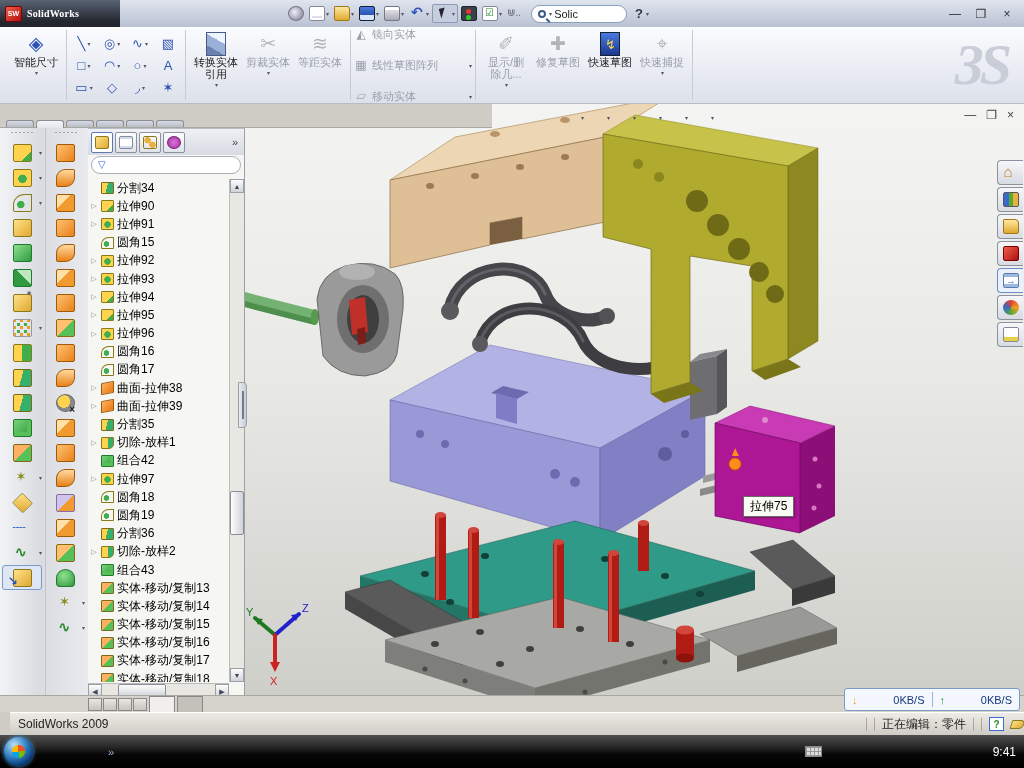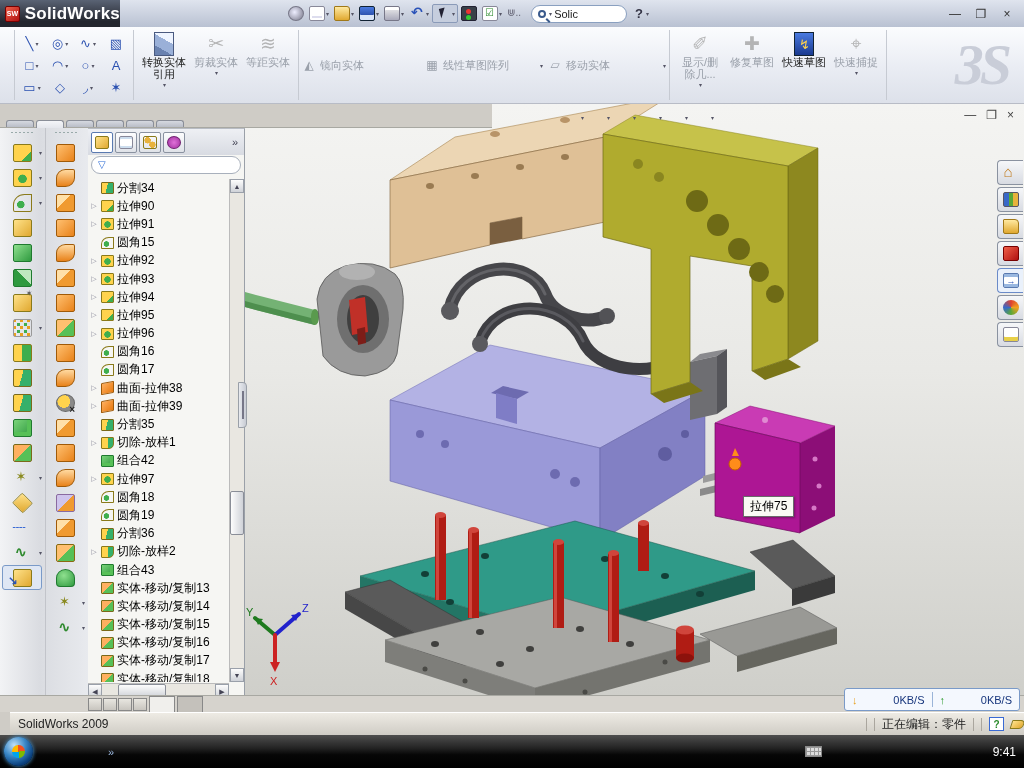--- a/index.html
+++ b/index.html
@@ -8,21 +8,21 @@
   #screen { position:relative; width:1024px; height:768px; background:#cfccc6; overflow:hidden; }
 
   
   #titlebar { position:absolute; left:0; top:0; width:1024px; height:27px;
     background:linear-gradient(#dfe4ee,#b9c1d2); display:flex; align-items:center; z-index:20; }
   #logo { width:120px; height:27px; background:linear-gradient(#5a6374,#23262e 80%);
     display:flex; align-items:center; gap:5px; padding-left:5px; flex:none; }
   .sw-badge { width:17px; height:16px; background:linear-gradient(135deg,#f0604a,#b01010);
     border:1px solid #700; border-radius:2px; color:#fff; font-size:7px; font-weight:bold;
     display:flex; align-items:center; justify-content:center; }
-  #logo-text { color:#fff; font-weight:bold; font-size:17px; letter-spacing:0.2px; }
+  #logo-text { color:#fff; font-weight:bold; font-size:10px; letter-spacing:0.2px;font-family:Liberation Serif, serif; }
   #menubar { display:flex; gap:4px; padding-left:12px; flex:none; }
   .menu-item { font-size:12px; color:#111; padding:4px 9px; cursor:default; }
   #tb-icons { display:flex; align-items:center; gap:1px; margin-left:4px; flex:none; }
   .tbi { display:flex; align-items:center; padding:1px 2px; border-radius:2px; }
   .tbi.pressed { background:#c6cede; border:1px solid #8a9ab8; }
   .caret { font-size:6px; color:#556; margin-left:1px; }
   .ic17 { width:16px; height:15px; display:inline-block; border-radius:2px; position:relative; }
   .k-pin { background:radial-gradient(circle at 40% 40%,#eef,#99a 70%); border:1px solid #778; border-radius:50%; }
   .k-new-document { background:#fff; border:1px solid #889; box-shadow:inset 0 0 0 2px #fff, inset 0 -4px 0 #dde; }
   .k-open { background:linear-gradient(#ffe9a0,#e0a830); border:1px solid #a07818; border-radius:1px 3px 2px 2px; }
@@ -60,21 +60,21 @@
   .rbtn.disabled .ricon { color:#9aa0aa; filter:grayscale(1); opacity:.75; }
   .i-sketch::after { content:"✎"; } .i-smartdim::after { content:"◈"; }
   .i-trim::after { content:"✂"; } .i-offset::after { content:"≋"; }
   .i-relations::after { content:"✐"; } .i-repair::after { content:"✚"; } .i-snap::after { content:"⌖"; }
   .i-convert { display:inline-block; width:20px; height:18px; background:linear-gradient(210deg,#eef4ff 35%,#9ab0d8 35% 70%,#6a82b0 70%); border:1px solid #4a5a80; }
   .i-rapid { display:inline-block; width:20px; height:18px; background:linear-gradient(#4a7ae0,#1a3a90); border:1px solid #123; position:relative; }
   .i-rapid::after { content:"↯"; color:#ffd24a; font-size:13px; position:absolute; left:4px; top:0px; }
   #sketch-grid { display:grid; grid-template-columns:repeat(4,28px); grid-auto-rows:22px; align-content:center; padding:0 3px; }
   .gcell { display:flex; align-items:center; justify-content:center; gap:1px; }
   .gcell .g { font-size:13px; color:#2a50b0; }
-  .rstack { display:flex; justify-content:center; gap:5px; padding:0 3px; }
+  .rstack { display:flex; flex-direction:column; justify-content:center; gap:16px; padding:0 3px; }
   .srow { display:flex; align-items:center; gap:4px; width:118px; }
   .srow .ricon { font-size:12px; color:#9aa0aa; width:14px; text-align:center; }
   .srow .slabel { font-size:11px; color:#9aa0aa; white-space:nowrap; }
   .srow .caret { margin-left:auto; }
   .i-mirror::after { content:"◭"; } .i-pattern::after { content:"▦"; } .i-move::after { content:"▱"; }
   #watermark { position:absolute; right:16px; top:4px; font-family:"Liberation Serif",serif;
     font-style:italic; font-weight:bold; font-size:58px; color:#c9cdd8; letter-spacing:-4px; z-index:1; }
 
   
   #tabstrip { position:absolute; left:0; top:104px; width:492px; height:24px; background:#cfccc6;
@@ -552,20 +552,25 @@
     <div id="win-controls">
       <span class="wc">—</span>
       <span class="wc">❐</span>
       <span class="wc">×</span>
     </div>
   </div>
 
   <div id="ribbon">
     <div class="rgroup">
 
+        <div class="rbtn">
+          <span class="ricon i-smartdim"></span>
+          <span class="rlabel">智能尺寸</span>
+          <span class="caret">▾</span>
+        </div>
       </div>
     <div id="sketch-grid" class="rgroup">
 
     <span class="gcell">
           <span class="g">╲</span>
           <span class="caret">▾</span>
         </span>
         <span class="gcell">
           <span class="g">◎</span>
           <span class="caret">▾</span>

